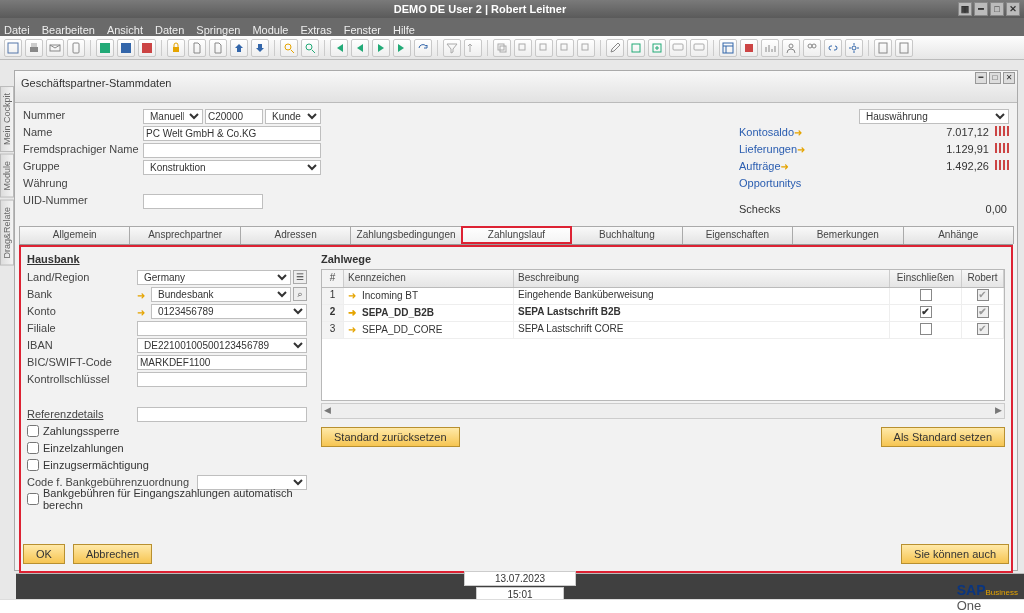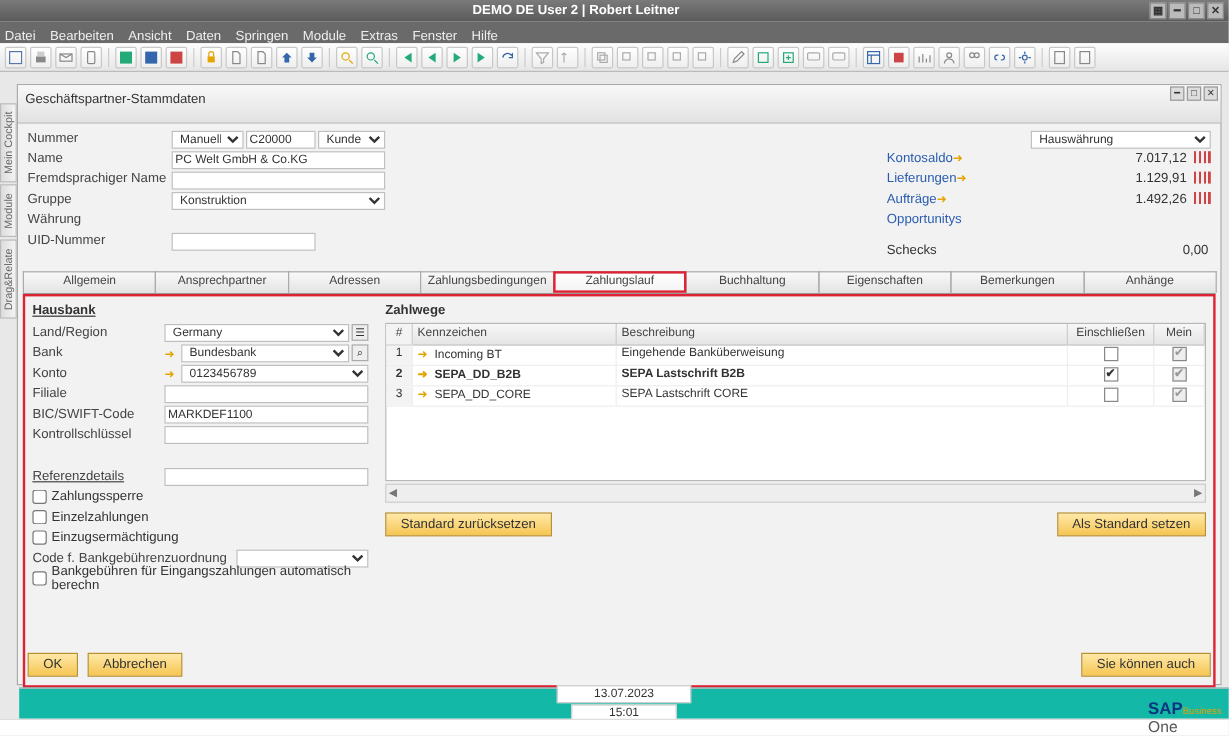--- a/index.html
+++ b/index.html
@@ -68,21 +68,21 @@
   .grow.bold div{font-weight:bold}
   .hscroll{height:16px;background:#eee;border:1px solid #ccc;margin-top:2px;position:relative}
   .hscroll::before{content:"◀";position:absolute;left:2px;top:1px;font-size:9px;color:#777}
   .hscroll::after{content:"▶";position:absolute;right:2px;top:1px;font-size:9px;color:#777}
   
   .btn{height:20px;background:linear-gradient(#ffe9a8,#f6c552);border:1px solid #b89030;padding:0 12px;font-size:11px;color:#333;line-height:18px;cursor:pointer}
   .btnrow{display:flex;gap:6px;margin-top:8px}
   .footer-btns{position:absolute;left:8px;bottom:6px;display:flex;gap:8px}
   .footer-right{position:absolute;right:8px;bottom:6px}
   
-  .status{position:absolute;left:16px;right:0;bottom:14px;height:26px;background:#14b8a6;border-top:1px solid #bbb;display:flex;align-items:center;justify-content:center;gap:30px}
+  .status{position:absolute;left:16px;right:0;bottom:14px;height:26px;background:#404040;border-top:1px solid #bbb;display:flex;align-items:center;justify-content:center;gap:30px}
   .status .cell{border:1px solid #ccc;background:#fff;padding:1px 30px;font-size:10px}
   .brand{position:absolute;right:6px;bottom:0;font-size:12px;color:#888}
   .brand b{color:#0a357f;font-size:14px}
   .bottom-strip{position:absolute;left:0;right:0;bottom:0;height:14px;background:#fff;border-top:1px solid #ddd}
   input[type=checkbox]{width:12px;height:12px;margin-right:4px;vertical-align:middle}
   .checks-row{display:flex;align-items:center;height:16px;margin-bottom:1px}
 </style>
 </head>
 <body>
 
@@ -437,20 +437,24 @@
         <div class="kv">
             <label>Konto</label>
             <span class="arrow"></span>
             <select><option>0123456789</option></select>
           </div>
         <div class="kv">
             <label>Filiale</label>
             <input class="inp" value="" style="">
           </div>
         <div class="kv">
+            <label>IBAN</label>
+            <select><option>DE22100100500123456789</option></select>
+          </div>
+        <div class="kv">
             <label>BIC/SWIFT-Code</label>
             <input class="inp" value="MARKDEF1100" style="">
           </div>
         <div class="kv">
             <label>Kontrollschlüssel</label>
             <input class="inp" value="" style="">
           </div>
 
         <div style="height:18px"></div>
         <div class="kv">
@@ -480,21 +484,21 @@
       </div>
 
       <div class="col-r">
         <div class="secthdr" style="text-decoration:none">Zahlwege</div>
         <div class="grid">
           <div class="ghdr">
             <div class="c-idx">#</div>
             <div class="c-k">Kennzeichen</div>
             <div class="c-d">Beschreibung</div>
             <div class="c-e">Einschließen</div>
-            <div class="c-a">Mein</div>
+            <div class="c-a">Robert</div>
           </div>
           <div id="gridrows">
               <div class="grow">
                 <div class="c-idx">1</div>
                 <div class="c-k"><span class="arrow"></span>Incoming BT</div>
                 <div class="c-d">Eingehende Banküberweisung</div>
                 <div class="c-e"><span class="cb"></span></div>
                 <div class="c-a"><span class="cb dis">✔</span></div>
               </div>
               <div class="grow bold">

